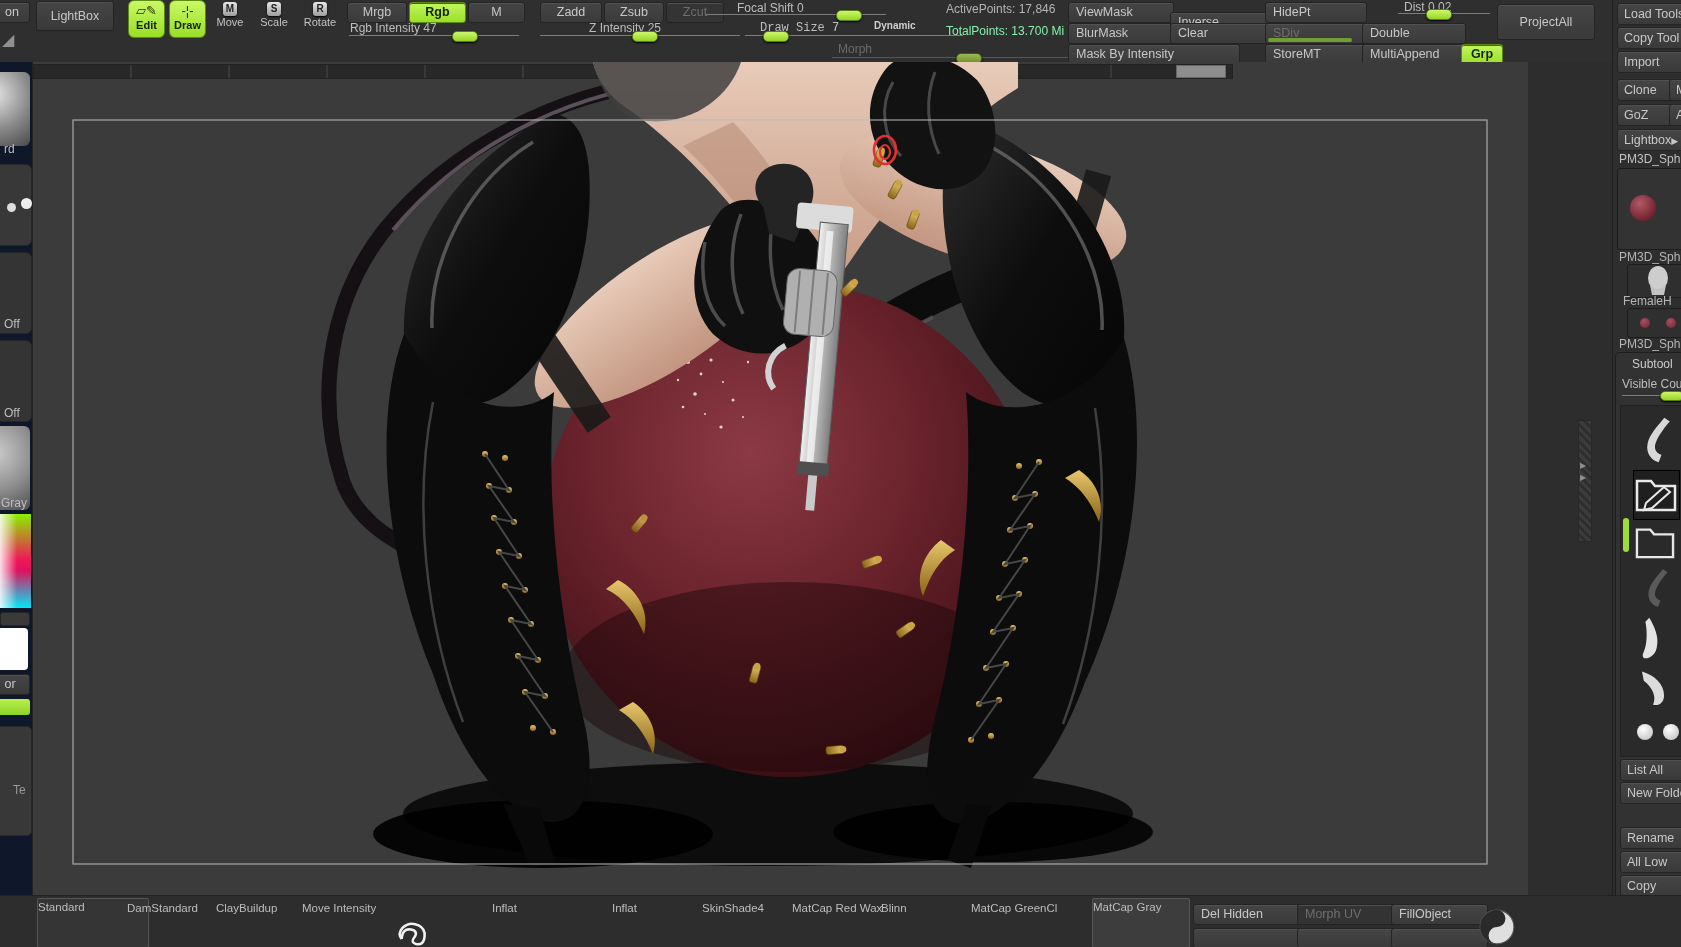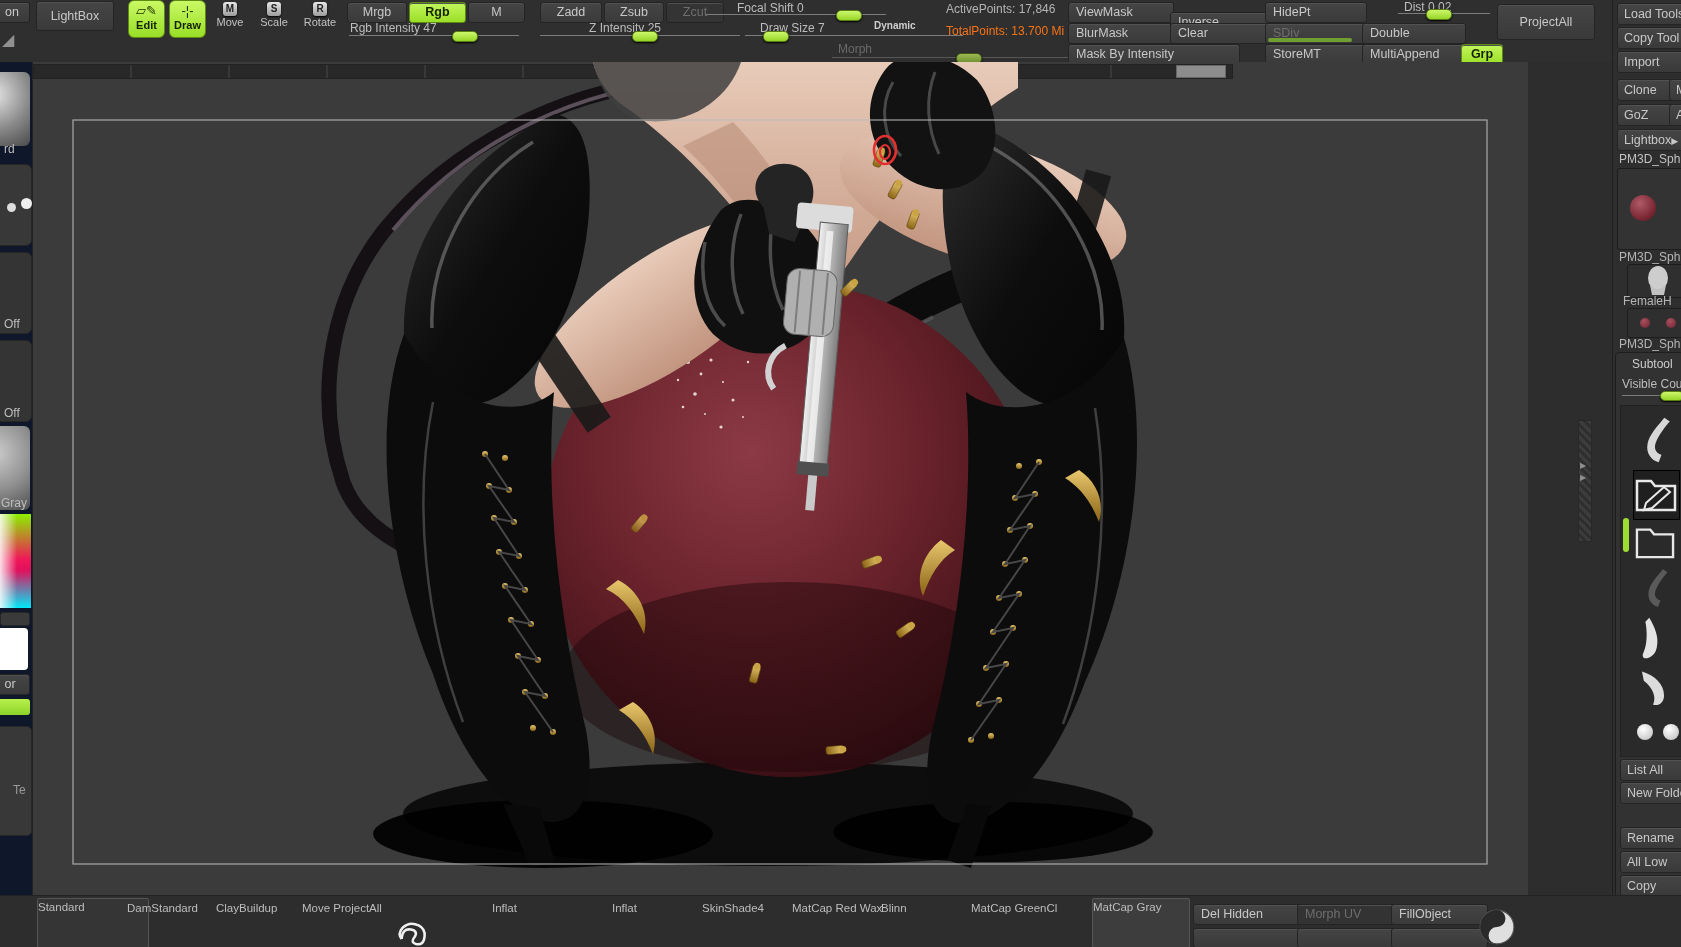--- a/index.html
+++ b/index.html
@@ -81,31 +81,31 @@
     <div class="btn center" style="left:604px;top:2px;width:58px;"><span>Zsub</span></div>
     <div class="btn center dim" style="left:666px;top:2px;width:56px;background:#343434;"><span>Zcut</span></div>
     <div class="lbl" style="left:563px;top:21px;margin-left:26px;">Z Intensity 25</div>
     <div class="track" style="left:540px;top:35px;width:200px;"></div>
     <div class="knob" style="left:632px;top:31px;"></div>
 
     <div class="lbl" style="left:737px;top:1px;">Focal Shift 0</div>
     <div class="track" style="left:706px;top:14px;width:180px;"></div>
     <div class="knob" style="left:836px;top:10px;"></div>
 
-    <div class="lbl" style="left:760px;top:21px;">Draw Size 7</div>
+    <div class="lbl" style="left:760px;top:21px;font-family:Liberation Mono, monospace;">Draw Size 7</div>
     <div class="track" style="left:745px;top:35px;width:218px;"></div>
     <div class="knob" style="left:763px;top:31px;"></div>
     <div class="lbl" style="left:874px;top:20px;font-size:10px;font-weight:bold;color:#cfcfcf;">Dynamic</div>
 
     <div class="lbl dim" style="left:838px;top:42px;">Morph</div>
     <div class="track dim" style="left:832px;top:57px;width:240px;"></div>
     <div class="knob olive" style="left:956px;top:53px;"></div>
 
     <div class="lbl" style="left:946px;top:2px;color:#b4b4b4;">ActivePoints: 17,846</div>
-    <div class="lbl" style="left:946px;top:24px;color:#f97316;width:122px;overflow:hidden;">TotalPoints: 13.700 Mi</div>
+    <div class="lbl" style="left:946px;top:24px;color:#86efac;width:122px;overflow:hidden;">TotalPoints: 13.700 Mi</div>
 
     <div class="btn" style="left:1068px;top:2px;width:97px;"><span>ViewMask</span></div>
     <div class="btn" style="left:1068px;top:23px;width:97px;"><span>BlurMask</span></div>
     <div class="btn" style="left:1068px;top:44px;width:163px;"><span>Mask By Intensity</span></div>
     <div class="btn" style="left:1170px;top:12px;width:91px;"><span>Inverse</span></div>
     <div class="btn" style="left:1170px;top:23px;width:91px;"><span>Clear</span></div>
     <div class="btn" style="left:1265px;top:2px;width:93px;"><span>HidePt</span></div>
     <div class="btn dim" style="left:1265px;top:23px;width:93px;">
       <span>SDiv</span>
       <span class="abs" style="left:2px;bottom:1px;width:84px;height:4px;background:#6f9f33;border-radius:2px;"></span>
@@ -428,21 +428,21 @@
     <div class="tray-item" style="left:127px;width:92px;top:4px;">
       <span class="ball" style="background:radial-gradient(circle at 38% 30%,#f2f2f2,#b5b5b5 62%,#6e6e6e);"></span>
       <span class="tl">DamStandard</span>
     </div>
     <div class="tray-item" style="left:216px;width:92px;top:4px;">
       <span class="ball" style="background:radial-gradient(circle at 38% 30%,#f0f0f0,#b0b0b0 62%,#686868);"></span>
       <span class="tl">ClayBuildup</span>
     </div>
     <div class="tray-item" style="left:302px;width:92px;top:4px;">
       <span class="ball" style="border-radius:45% 55% 60% 40%;background:radial-gradient(circle at 40% 32%,#fcfcfc,#c6c6c6 62%,#808080);"></span>
-      <span class="tl">Move ProjectAll</span>
+      <span class="tl">Move Intensity</span>
     </div>
     <div class="tray-item" style="left:394px;width:92px;top:20px;font-weight:bold;">
       <span class="ball" style="background:none;">
         <svg width="34" height="34" viewBox="0 0 40 40">
             <path d="M9 27 q1-13 11-11 q9 2 4 9 q-5 6 2 8 q9 2 10-9 q1-9-7-13 q-11-5-19 3 q-6 7-1 13" fill="none" stroke="#f0f0f0" stroke-width="3"></path>
           </svg>
       </span>
       <span class="tl">CurveMultiTube</span>
     </div>
     <div class="tray-item" style="left:492px;width:86px;top:4px;">

